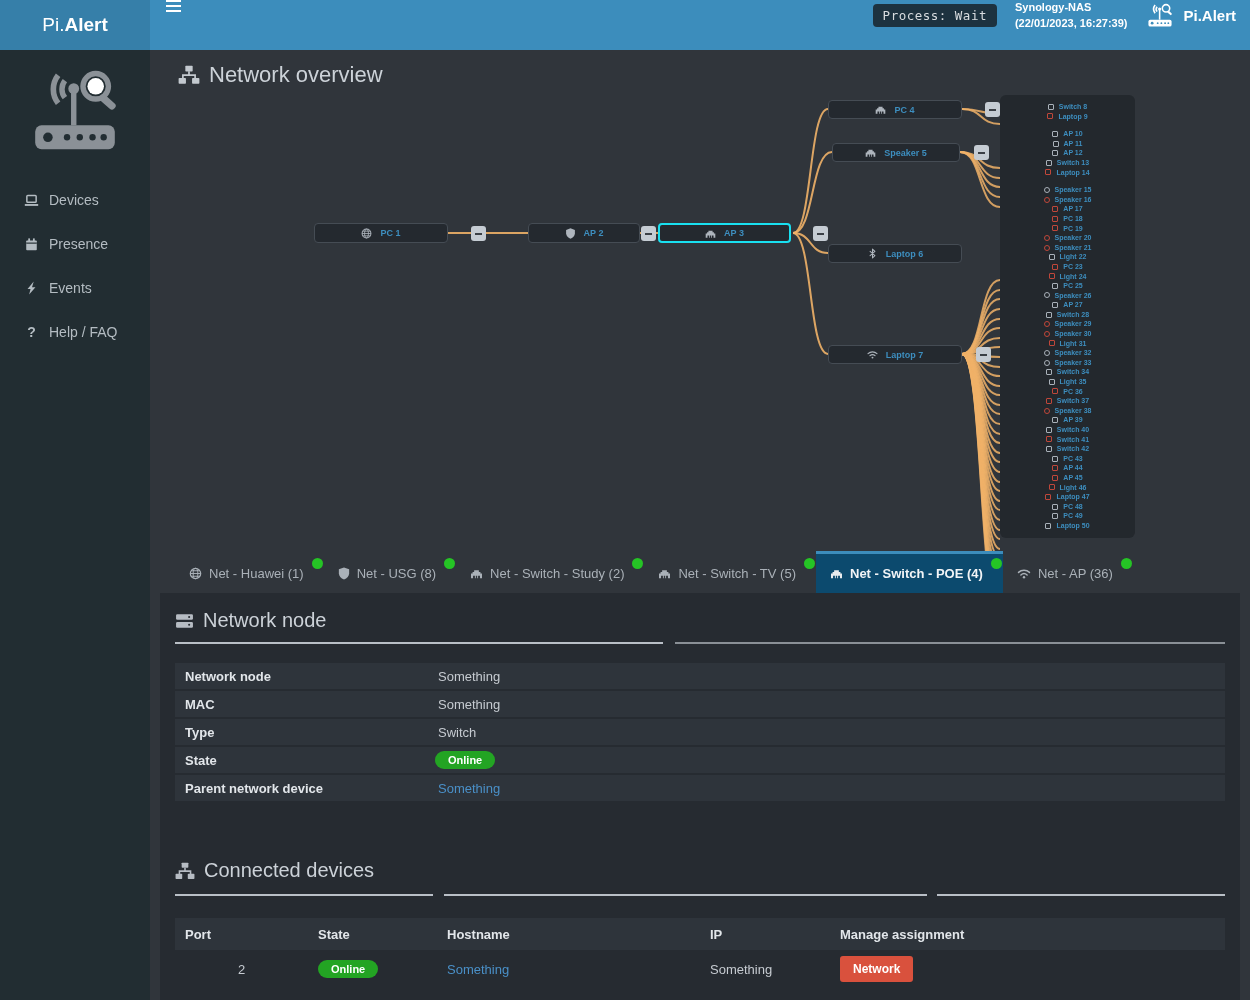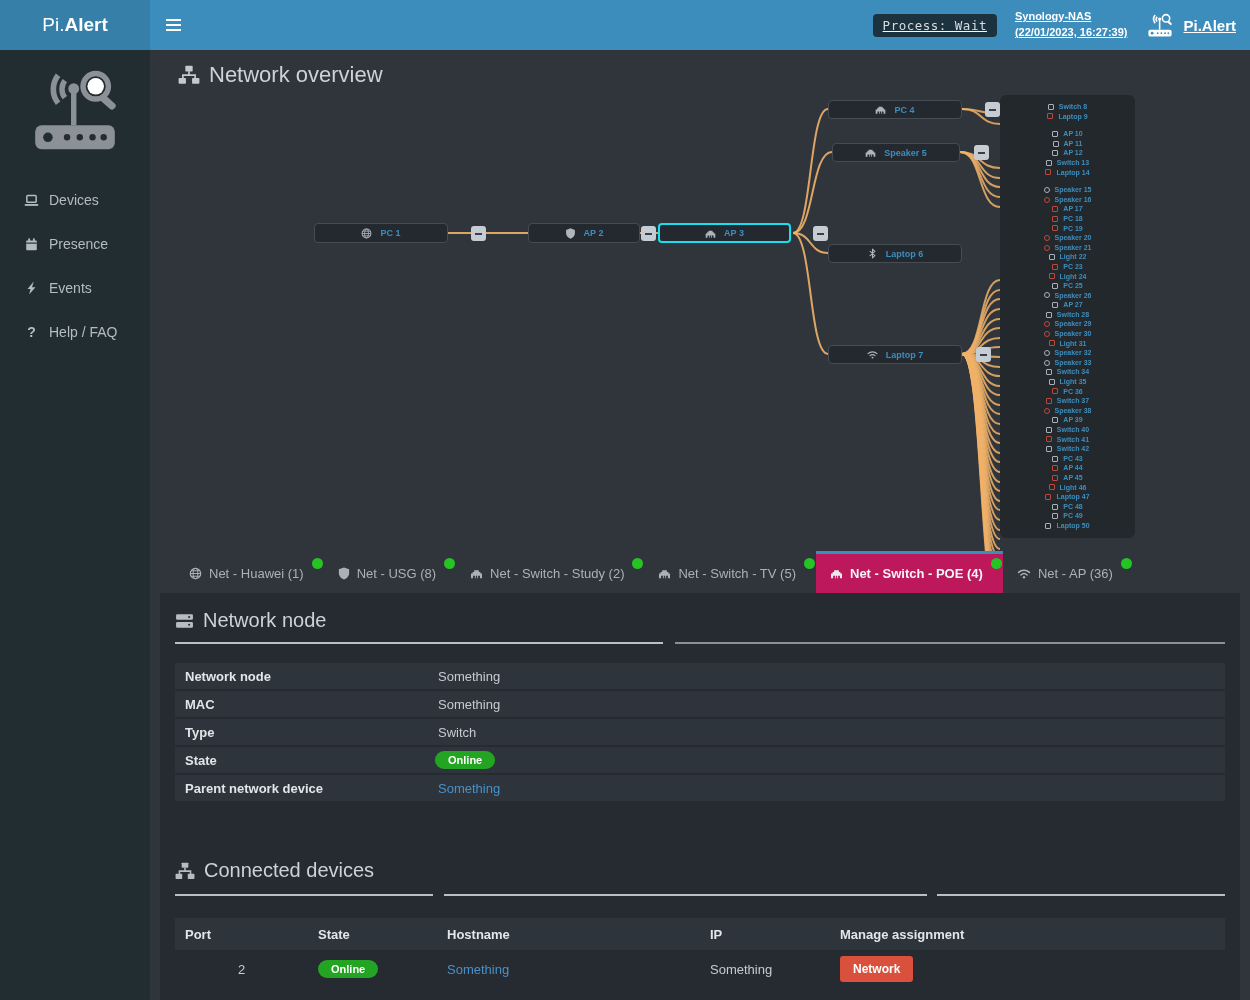--- a/index.html
+++ b/index.html
@@ -12,21 +12,21 @@
   }
   *{margin:0;padding:0;box-sizing:border-box;}
   html,body{width:1250px;height:1000px;overflow:hidden;}
   body{font-family:"Liberation Sans","DejaVu Sans",sans-serif;background:var(--content-bg);color:var(--text);}
   .icon svg{display:block;}
   
   .header{position:fixed;top:0;left:0;width:1250px;height:50px;display:flex;z-index:50;}
   .brand{width:150px;height:50px;background:var(--accent-dark);color:#fff;display:flex;align-items:center;justify-content:center;font-size:19px;}
   .brand .thin{font-weight:300;text-align:right;}
   .brand b{font-weight:700;}
-  .topbar{flex:1;background:var(--accent);display:flex;align-items:center;color:#fff;text-decoration:underline;}
+  .topbar{flex:1;background:var(--accent);display:flex;align-items:flex-start;color:#fff;}
   .hamburger{padding:0 16px;cursor:pointer;display:flex;flex-direction:column;gap:3px;}
   .hamburger span{display:block;width:15px;height:2px;background:#fff;}
   .topbar-right{margin-left:auto;display:flex;align-items:center;gap:18px;padding-right:14px;}
   .process-badge{font-family:"DejaVu Sans Mono","Liberation Mono",monospace;font-size:12.5px;color:#d8dcdf;background:rgba(20,24,28,.78);padding:4px 10px;border-radius:4px;letter-spacing:.5px;}
   .hostblock{font-size:11px;font-weight:700;line-height:1.45;color:#fff;}
   .brand2{display:flex;align-items:center;gap:8px;font-size:15px;font-weight:700;color:#fff;}
   .brand2 .icon{color:#fff;}
   
   .sidebar{position:fixed;top:50px;left:0;width:150px;height:950px;background:var(--sidebar-bg);z-index:40;}
   .logo{display:flex;justify-content:center;padding:18px 0 10px;color:#8b9197;}
@@ -53,21 +53,21 @@
   .dev-group:last-child{margin-bottom:0;}
   .dev-item{display:flex;align-items:center;justify-content:center;gap:5px;height:9.6px;cursor:pointer;}
   .dev-item .glyph{width:6px;height:6px;border:1.2px solid #a9b1b9;border-radius:1px;flex:0 0 auto;}
   .dev-item .glyph.round{border-radius:50%;}
   .dev-item.offline .glyph{border-color:var(--offline);}
   .dev-item .dlabel{font-size:7px;font-weight:700;color:var(--label-blue);line-height:9.6px;white-space:nowrap;}
   
   .tabbar{display:flex;align-items:stretch;height:42px;margin-left:25px;}
   .tab{position:relative;display:flex;align-items:center;gap:7px;padding:0 20px 0 14px;font-size:13px;color:var(--muted);cursor:pointer;border-top:3px solid transparent;}
   .tab .icon{color:var(--muted);}
-  .tab.active{background:#be185d;border-top:3px solid var(--accent);color:#f2f4f6;font-weight:600;}
+  .tab.active{background:#0c4a6e;border-top:3px solid var(--accent);color:#f2f4f6;font-weight:600;}
   .tab.active .icon{color:#e8ebee;}
   .tab .dot{position:absolute;top:4px;right:1px;width:11px;height:11px;border-radius:50%;}
   .dot.green{background:#25c425;}
   .dot.red{background:#b9483a;}
   
   .panel{margin:0 10px;background:var(--panel-bg);padding:16px 15px 40px;min-height:420px;}
   .section-title{display:flex;align-items:center;gap:9px;font-size:20px;color:#ccd2d8;}
   .section-title .icon{color:#b6bcc3;}
   .hr1{height:2px;margin-top:10px;background:linear-gradient(to right,#b9bfc6 0%,#b9bfc6 46.5%,var(--panel-bg) 46.5%,var(--panel-bg) 47.6%,#8a9096 47.6%,#8a9096 100%);}
   .hr2{height:2px;margin-top:12px;background:linear-gradient(to right,#b9bfc6 0%,#b9bfc6 24.6%,var(--panel-bg) 24.6%,var(--panel-bg) 25.6%,#b9bfc6 25.6%,#b9bfc6 71.6%,var(--panel-bg) 71.6%,var(--panel-bg) 72.6%,#b9bfc6 72.6%,#b9bfc6 100%);}

